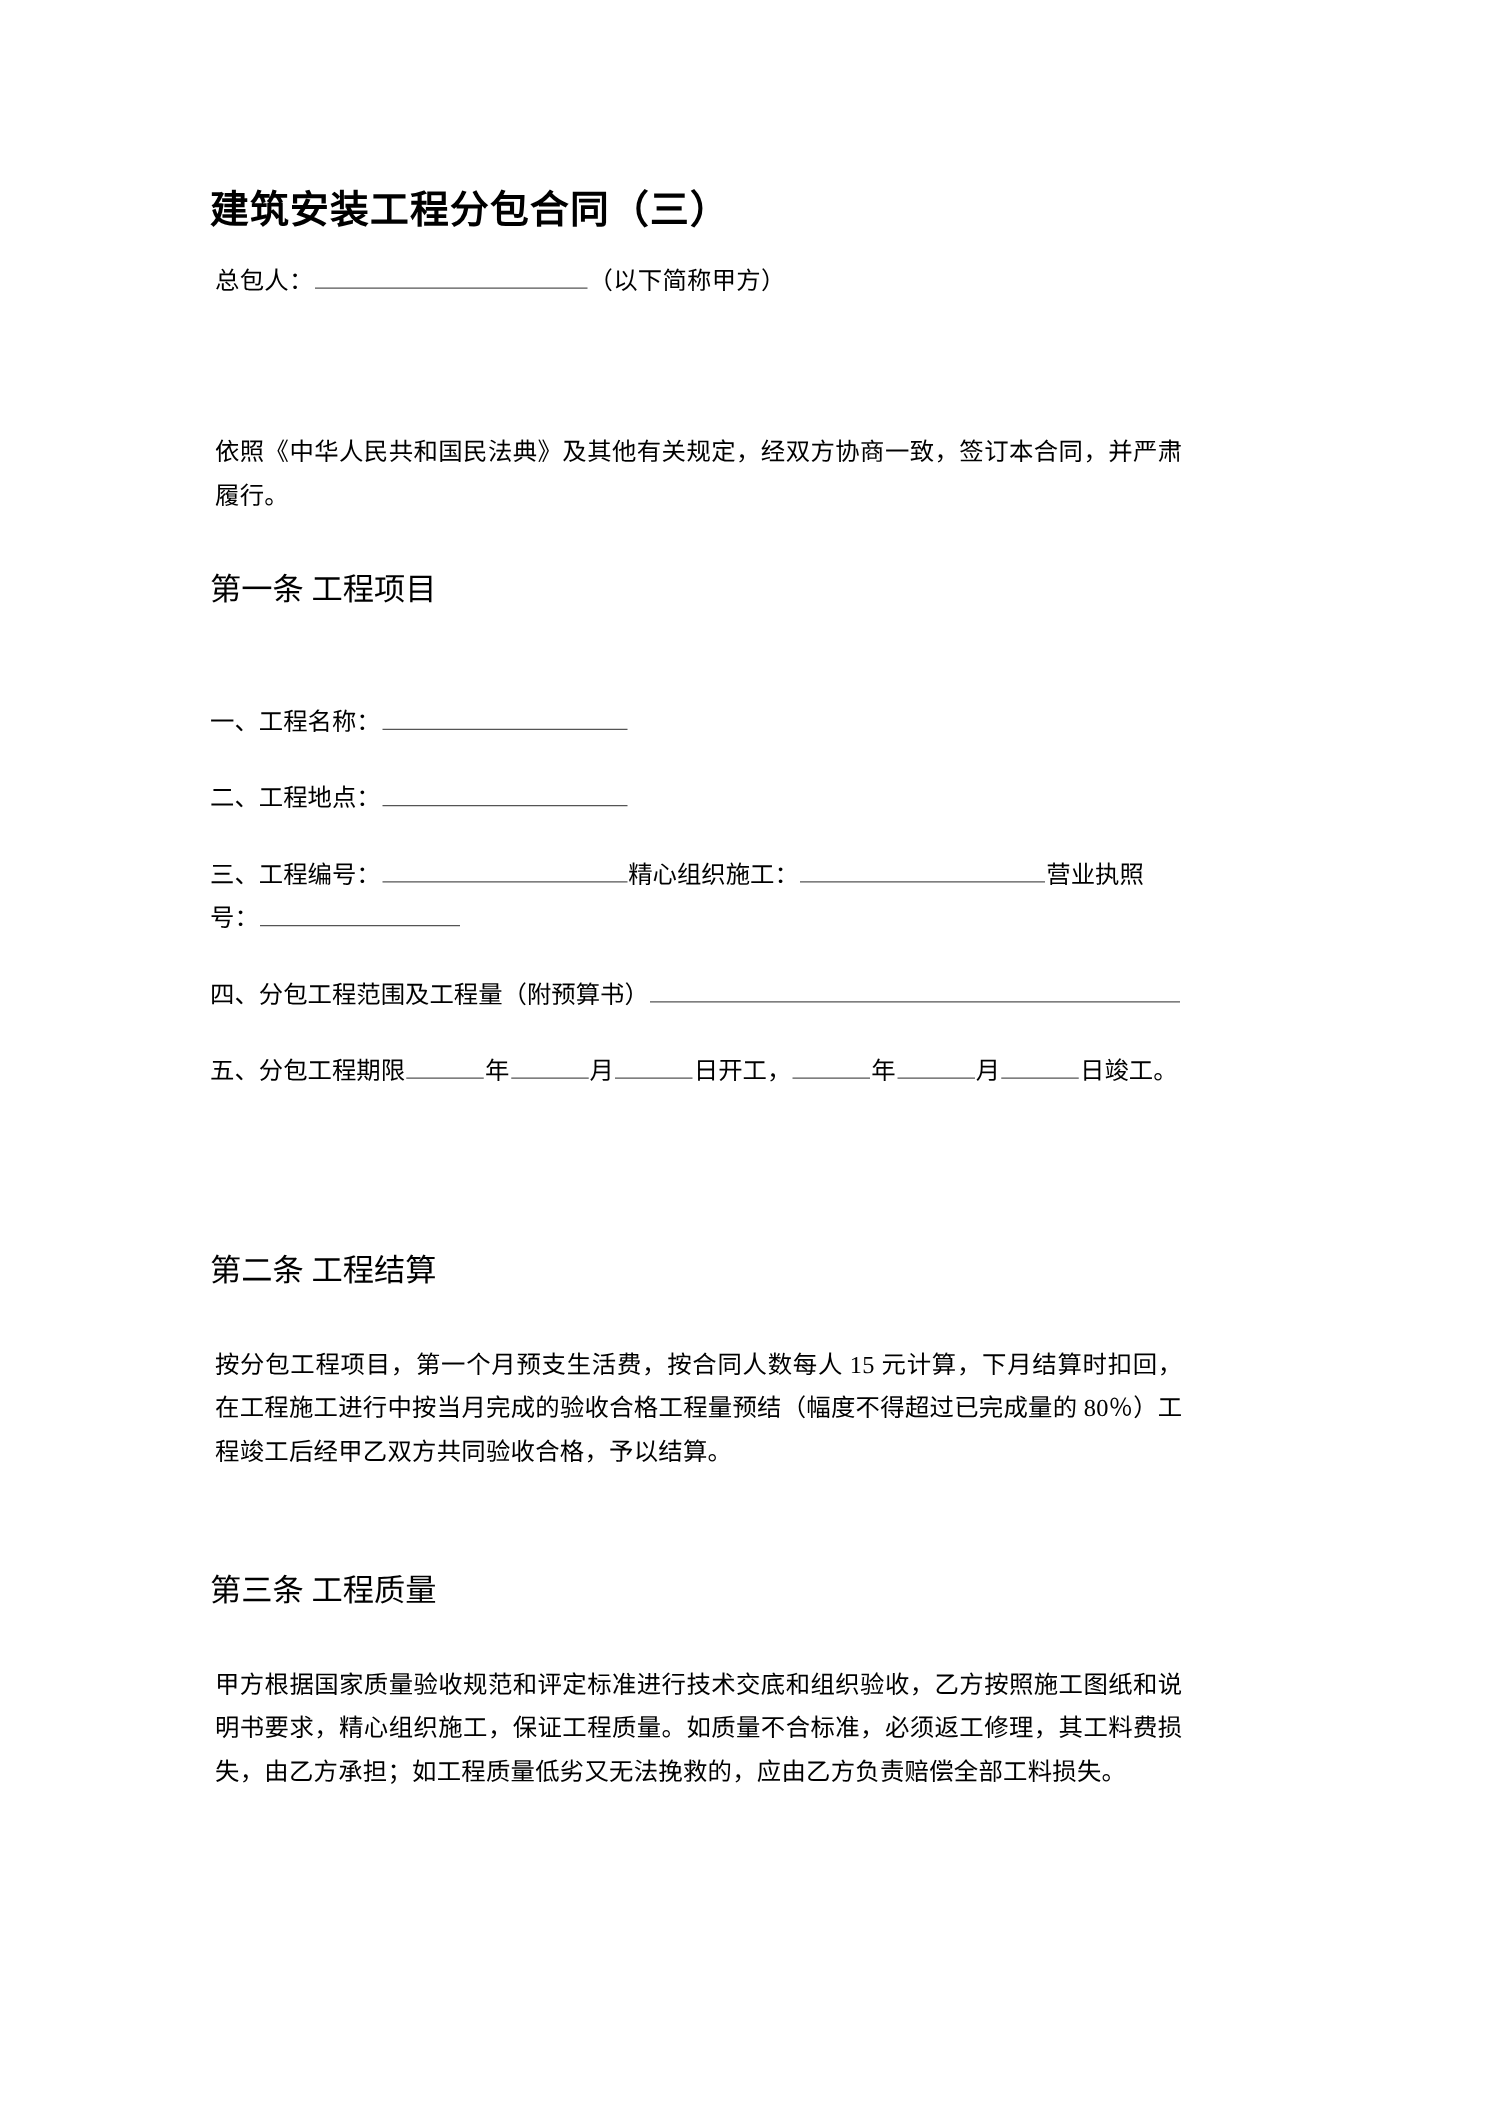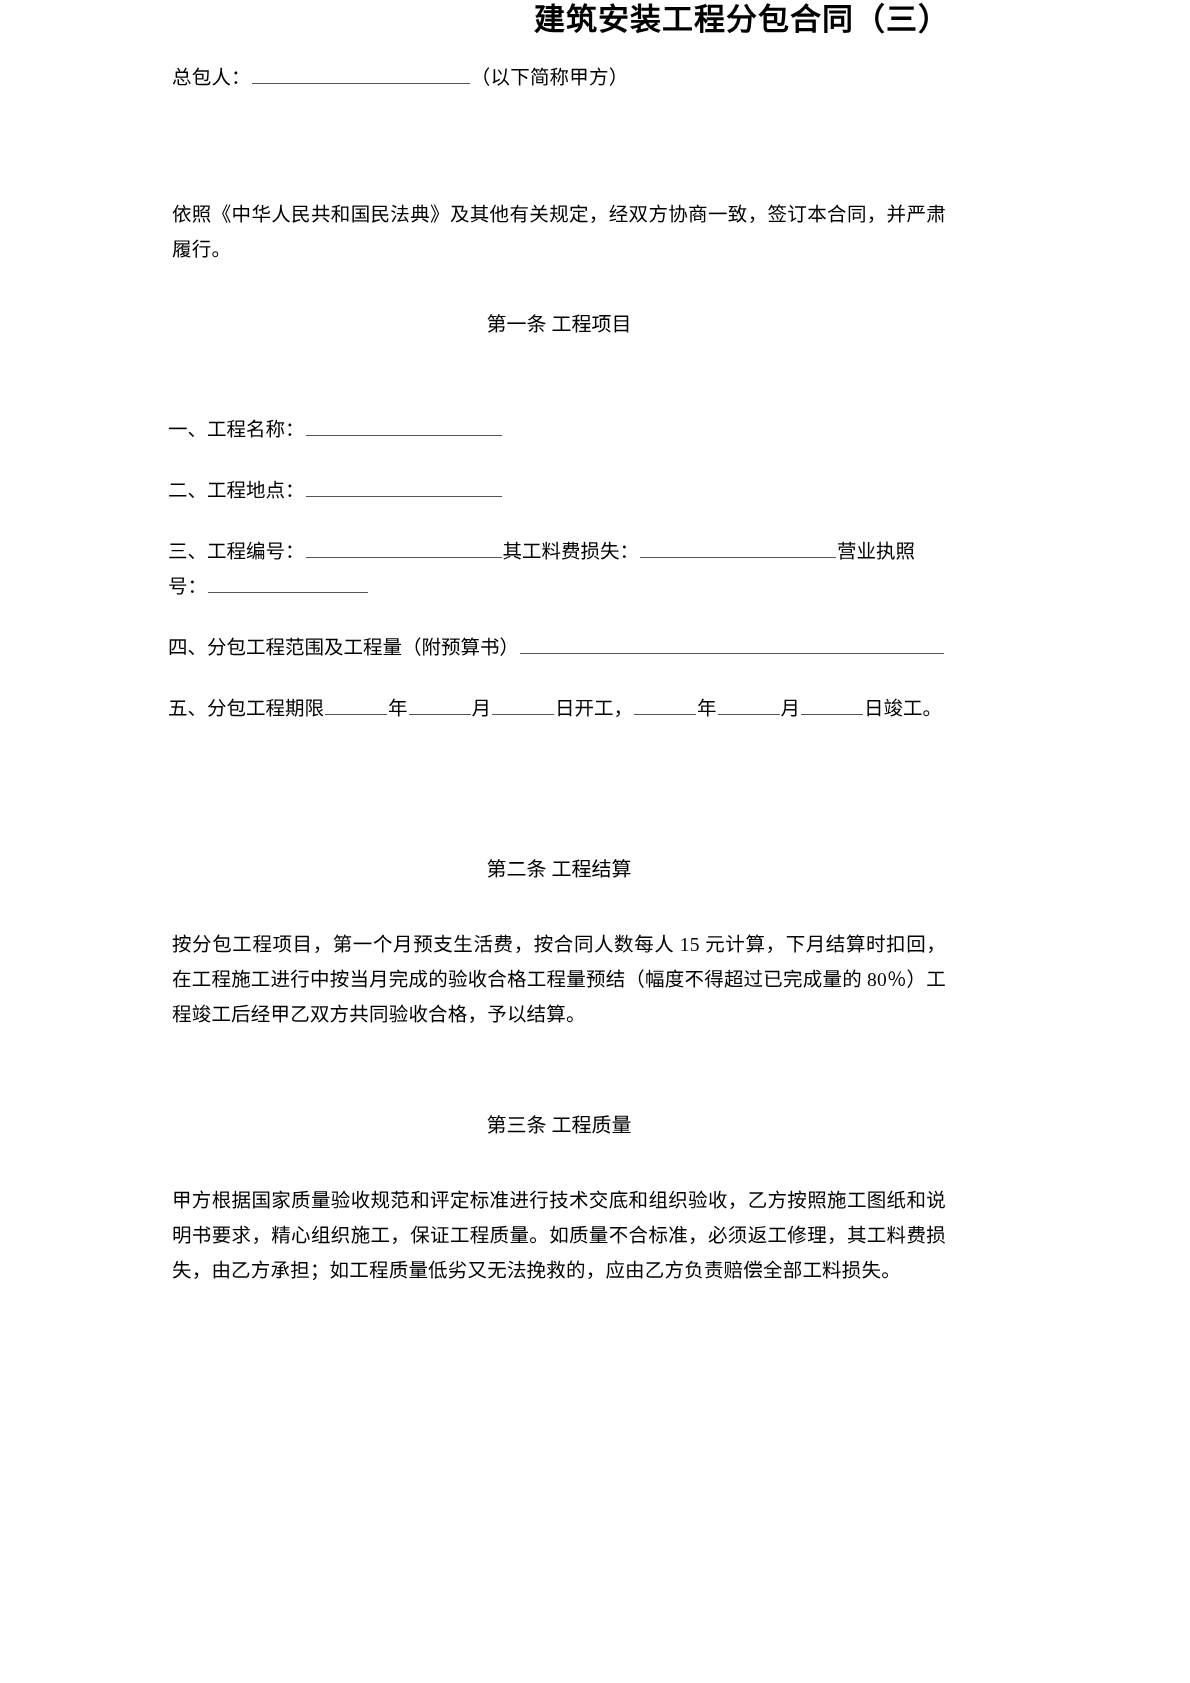--- a/index.html
+++ b/index.html
@@ -25,26 +25,27 @@
     overflow: hidden;
   }
   .content {
     position: absolute;
     left: 168px;
     top: 0;
     width: 782px;
   }
 
   .doc-title {
-    text-align: right;
+    text-align: left;
     font-size: 31px;
     font-weight: bold;
     letter-spacing: 1px;
     line-height: 1.3;
     margin: 0;
+    padding-top: 148px;
     padding-bottom: 0;
     font-family: "Liberation Serif", "DejaVu Serif", serif;
   }
 
   .para {
     font-size: 19.5px;
     line-height: 35px;
     margin: 4px;
     text-align: justify;
     text-justify: inter-ideograph;
@@ -67,24 +68,23 @@
     margin: 0 1px;
   }
   .blank.w-sm   { width: 62px; }
   .blank.w-md   { width: 98px; }
   .blank.w-lg   { width: 160px; }
   .blank.w-xl   { width: 196px; }
   .blank.w-xxl  { width: 218px; }
   .blank.w-wide { width: 424px; }
 
   .heading-clause {
-    font-size: 20px;
+    font-size: 25px;
     line-height: 35px;
     margin: 0;
-    text-align: center;
   }
 
   .num-line {
     font-size: 19.5px;
     line-height: 35px;
     margin: 0;
     font-family: Liberation Mono, monospace;
   }
 </style>
 </head>
@@ -120,21 +120,21 @@
 
     <div class="sp-26"></div>
 
     <p class="num-line">
       <span>二、工程地点：</span><span class="blank w-xl"></span>
     </p>
 
     <div class="sp-26"></div>
 
     <p class="num-line">
-      <span>三、工程编号：</span><span class="blank w-xl"></span><span>其工料费损失：</span><span class="blank w-xl"></span><span>营业执照号：</span><span class="blank w-lg"></span>
+      <span>三、工程编号：</span><span class="blank w-xl"></span><span>精心组织施工：</span><span class="blank w-xl"></span><span>营业执照号：</span><span class="blank w-lg"></span>
     </p>
 
     <div class="sp-26"></div>
 
     <p class="num-line">
       <span>四、分包工程范围及工程量（附预算书）</span><span class="blank w-wide"></span>
     </p>
 
     <div class="sp-26"></div>
 

